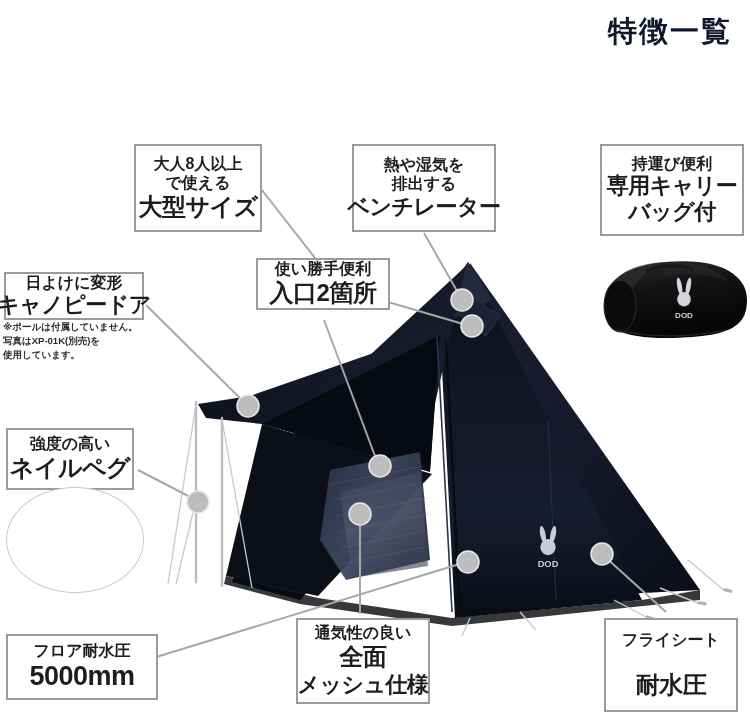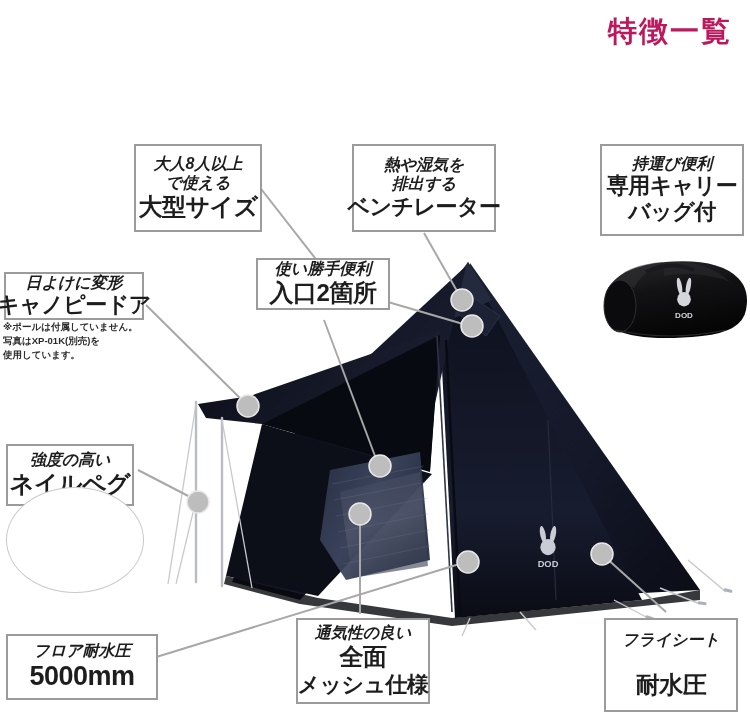--- a/index.html
+++ b/index.html
@@ -18,21 +18,21 @@
     overflow: hidden;
   }
 
   
   .page-title {
     position: absolute;
     right: 18px;
     top: 12px;
     font-size: 29px;
     font-weight: bold;
-    color: #be185d;
+    color: #0f172a;
     letter-spacing: 2px;
     white-space: nowrap;
   }
 
   
   .leaders {
     position: absolute;
     left: 0; top: 0;
     width: 750px; height: 728px;
     pointer-events: none;
@@ -57,21 +57,21 @@
     padding: 5px 6px;
     display: flex;
     flex-direction: column;
     justify-content: center;
     align-items: center;
   }
   .callout .ln {
     display: block;
     white-space: nowrap;
   }
-  .ln.small  { font-size: 16px; font-weight: 600; font-style: italic; }
+  .ln.small  { font-size: 16px; font-weight: 600; }
   .ln.big    { font-size: 22px; font-weight: bold; letter-spacing: -0.5px;}
   .ln.bigger { font-size: 24px; font-weight: bold; letter-spacing: -0.5px;}
   .ln.num    { font-size: 27px; font-weight: bold; letter-spacing: -0.5px;}
 
   
   .footnote {
     position: absolute;
     left: 3px;
     top: 320px;
     width: 140px;
@@ -328,21 +328,21 @@
     <span>※ポールは付属していません。</span>
     <span>写真はXP-01K(別売)を</span>
     <span>使用しています。</span>
   </div>
 
   <div class="callout" style="left:256px; top:258px; width:134px; height:52px;">
     <span class="ln small">使い勝手便利</span>
     <span class="ln bigger">入口2箇所</span>
   </div>
 
-  <div class="callout" style="left:6px; top:444px; width:128px; height:62px;">
+  <div class="callout" style="left:6px; top:428px; width:128px; height:62px;">
     <span class="ln small">強度の高い</span>
     <span class="ln bigger">ネイルペグ</span>
   </div>
 
   <div class="peg-inset"></div>
 
   <div class="bag-inset"></div>
 
   <div class="callout" style="left:6px; top:634px; width:152px; height:66px;">
     <span class="ln small">フロア耐水圧</span>

